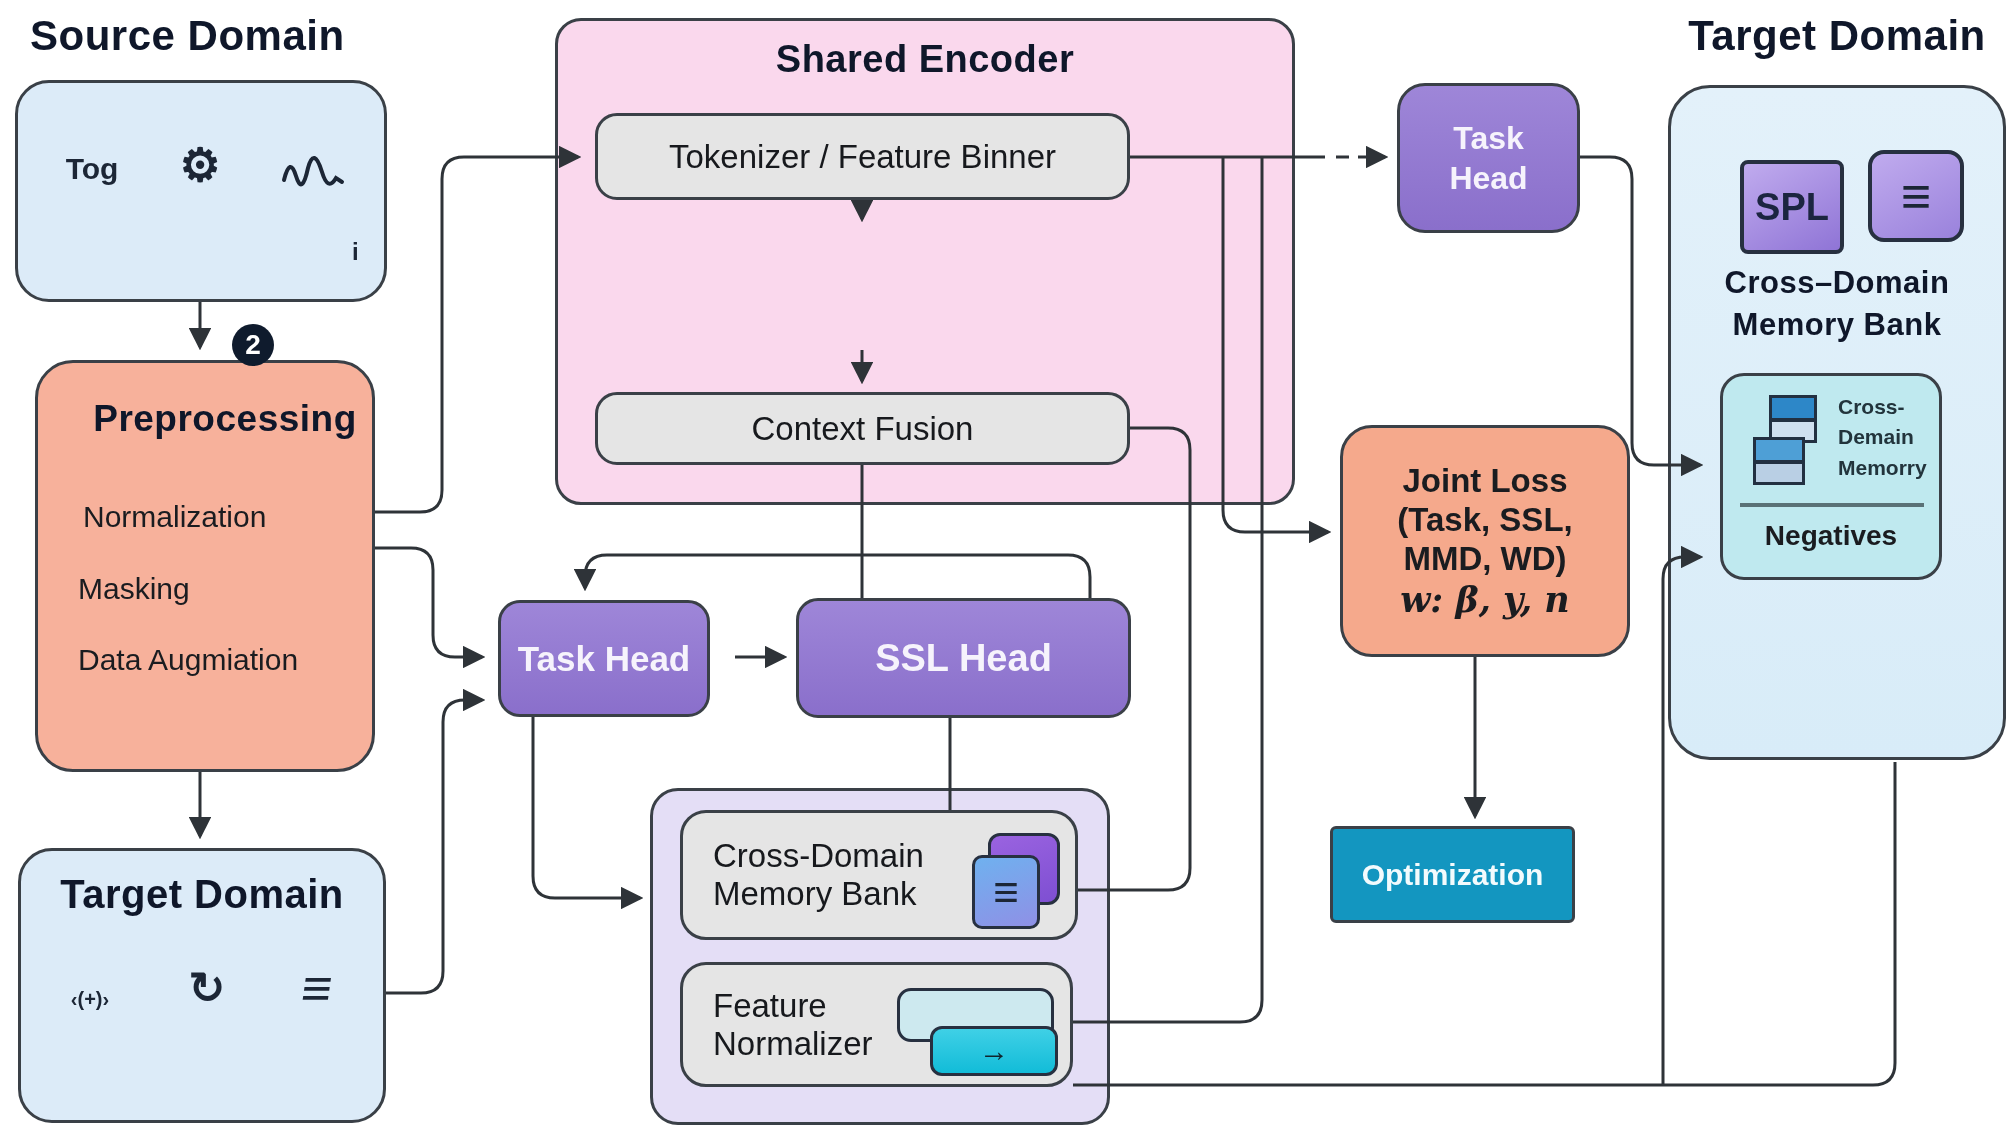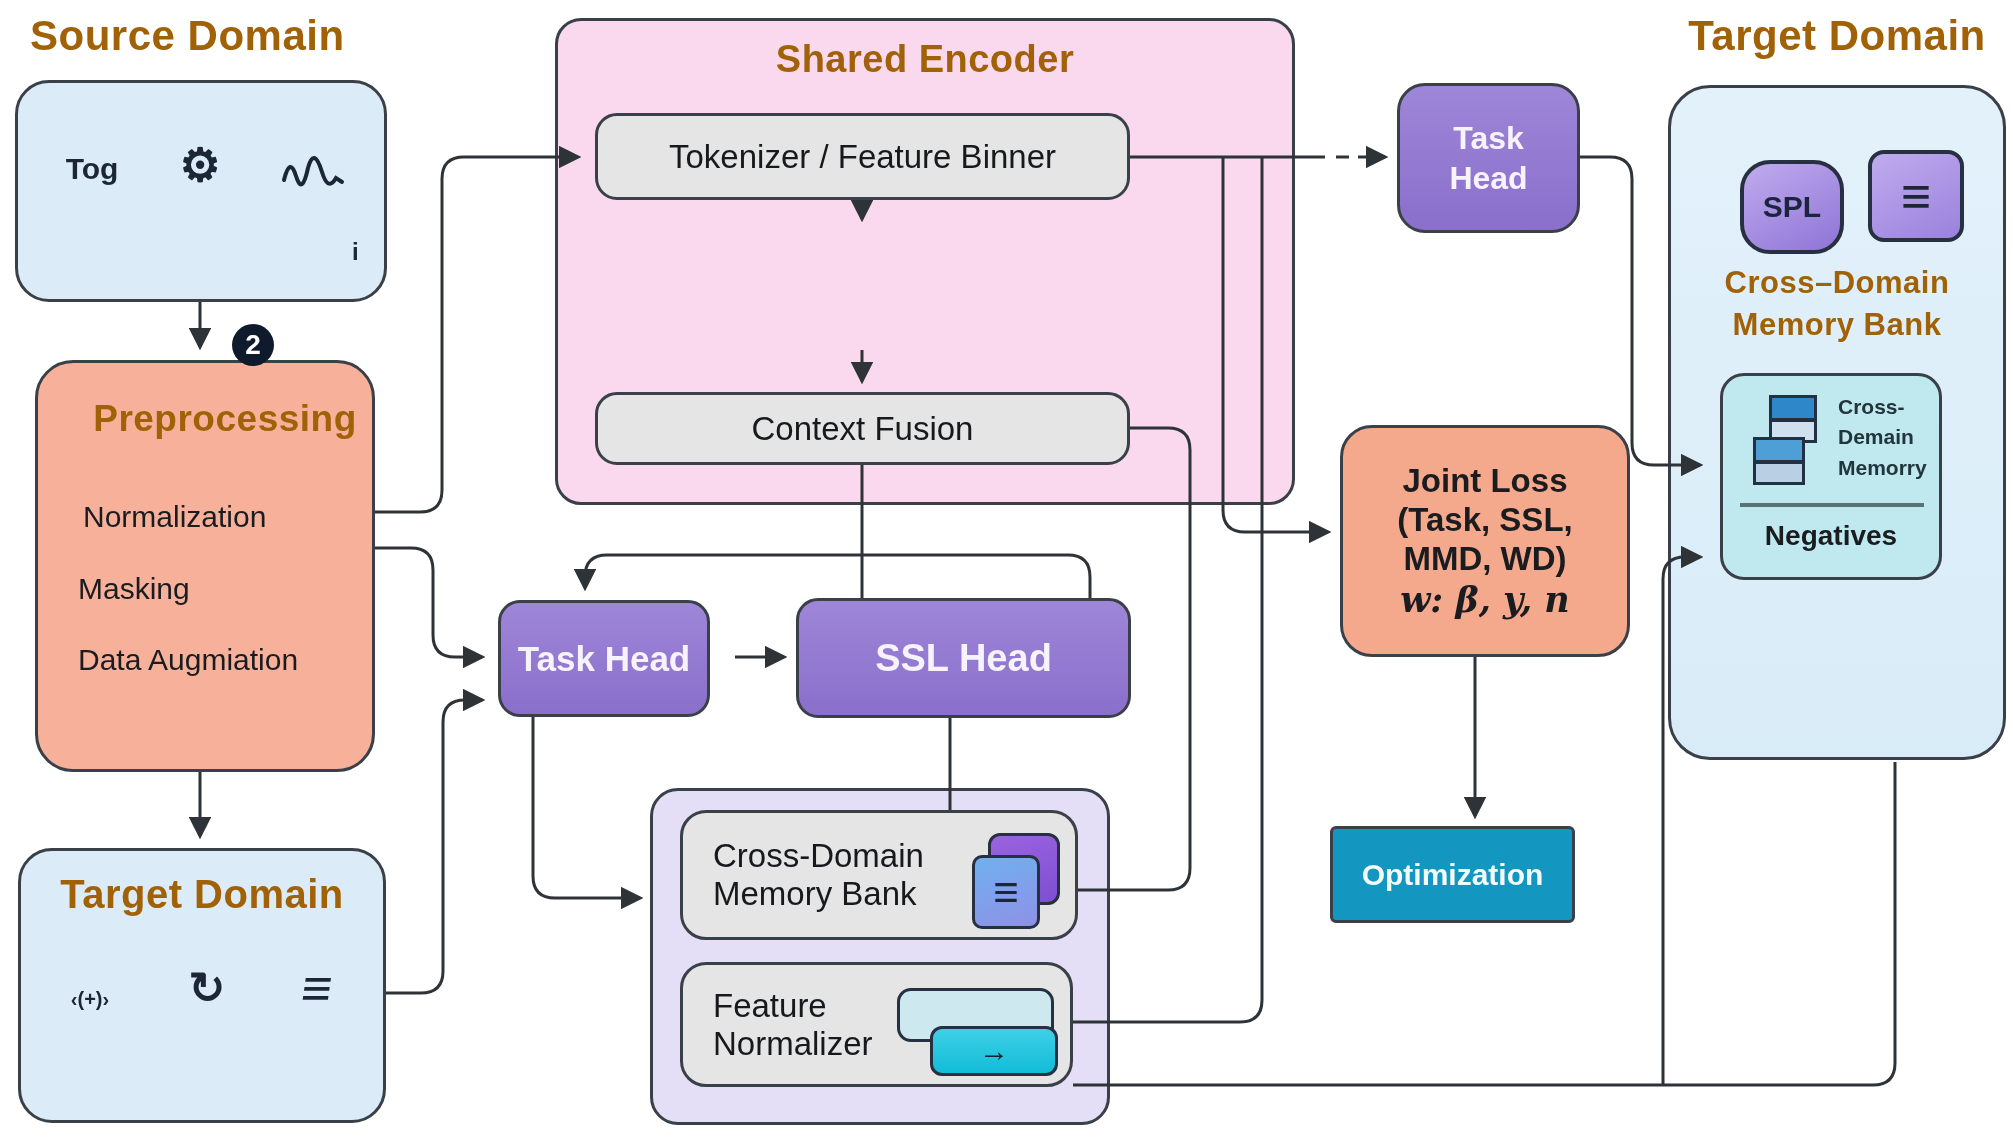--- a/index.html
+++ b/index.html
@@ -3,21 +3,21 @@
 <meta charset="utf-8">
 <style>
   html,body{margin:0;padding:0;background:#ffffff;font-family:"Liberation Sans",sans-serif;}
   #stage{position:relative;width:2013px;height:1140px;background:#ffffff;overflow:hidden;}
   .abs{position:absolute;}
   .panel{position:absolute;border:3px solid #3a4047;border-radius:34px;box-sizing:border-box;z-index:1;}
   .box{position:absolute;border:3px solid #3a4047;border-radius:22px;box-sizing:border-box;z-index:3;
        display:flex;align-items:center;justify-content:center;text-align:center;}
   .whitebox{background:#e5e5e5;}
   .purple{background:linear-gradient(180deg,#9e86d8,#8a6fcb);color:#f6f3fc;font-weight:bold;}
-  .title{position:absolute;z-index:3;font-weight:800;color:#a16207;letter-spacing:.5px;}
+  .title{position:absolute;z-index:3;font-weight:800;color:#0f172a;letter-spacing:.5px;}
   svg.lines{position:absolute;left:0;top:0;z-index:2;}
   .doc{position:absolute;border:3px solid #273040;border-radius:12px;
        background:linear-gradient(160deg,#49a9ec 10%,#8f90e6 90%);box-sizing:border-box;overflow:hidden;}
   .doc .fold{position:absolute;top:-3px;right:-3px;width:26px;height:26px;background:#ffffff;
        border-left:3px solid #273040;border-bottom:3px solid #273040;border-bottom-left-radius:10px;box-sizing:border-box;}
   .glyph{position:absolute;color:#1c2636;font-weight:bold;z-index:4;}
   .lineglyph{font-style:normal;transform:skewX(-8deg);}
   .badge{position:absolute;z-index:4;border-radius:50%;background:#0f1b2d;color:#ffffff;
          display:flex;align-items:center;justify-content:center;font-weight:bold;}
   .itemtext{position:absolute;z-index:3;color:#1a1c20;}
@@ -173,22 +173,22 @@
       <div class="mathline" style="font-size:35px;">w: β, y, n</div>
     </div>
   </div>
 
   <div class="box" style="left:1330px;top:826px;width:245px;height:97px;border-radius:6px;background:#1396c0;color:#f3fbfd;font-size:30px;font-weight:bold;">Optimization</div>
 
   <div class="doc" style="left:1707px;top:120px;width:88px;height:92px;background:linear-gradient(170deg,#3e9ce8,#2f8ad8);border-radius:14px;">
     <div style="position:absolute;left:16px;top:20px;width:44px;height:4px;background:#16304c;border-radius:2px;"></div>
     <div style="position:absolute;left:16px;top:58px;width:30px;height:4px;background:#16304c;border-radius:2px;"></div>
   </div>
-  <div class="abs" style="left:1740px;top:160px;width:96px;height:86px;background:linear-gradient(150deg,#c0abee,#8f74d6);border:4px solid #273040;border-radius:30px;z-index:4;
-              display:flex;align-items:center;justify-content:center;font-weight:800;font-size:30px;color:#1c2540;">SPL</div>
+  <div class="abs" style="left:1740px;top:160px;width:96px;height:86px;background:linear-gradient(150deg,#c0abee,#8f74d6);border:4px solid #273040;border-radius:8px;z-index:4;
+              display:flex;align-items:center;justify-content:center;font-weight:800;font-size:38px;color:#1c2540;">SPL</div>
   <div class="doc" style="left:1850px;top:122px;width:86px;height:84px;background:linear-gradient(170deg,#3e9ce8,#2f8ad8);border-radius:14px;"></div>
   <div class="abs" style="left:1868px;top:150px;width:88px;height:84px;background:linear-gradient(150deg,#c0abee,#9a82dc);border:4px solid #273040;border-radius:16px;z-index:4;
               display:flex;align-items:center;justify-content:center;font-weight:bold;font-size:52px;color:#1c2636;">≡</div>
 
   <div class="title" style="left:1668px;top:262px;width:338px;text-align:center;font-size:31px;font-weight:700;line-height:1.35;">
     <div>Cross–Domain</div>
     <div>Memory Bank</div>
   </div>
 
   <div class="box" style="left:1720px;top:373px;width:222px;height:207px;border-radius:24px;background:#bfe9ef;display:block;"></div>

